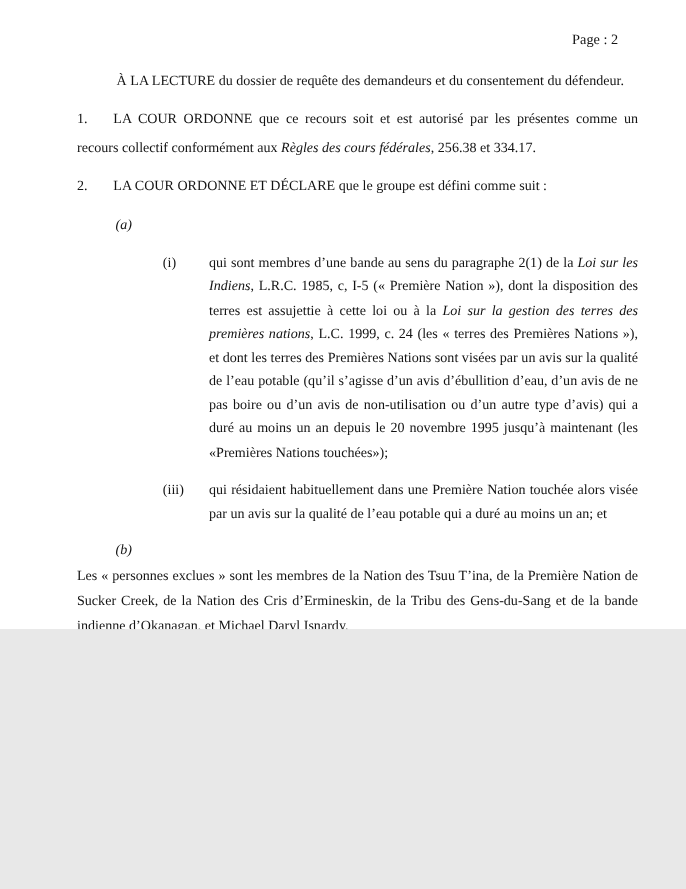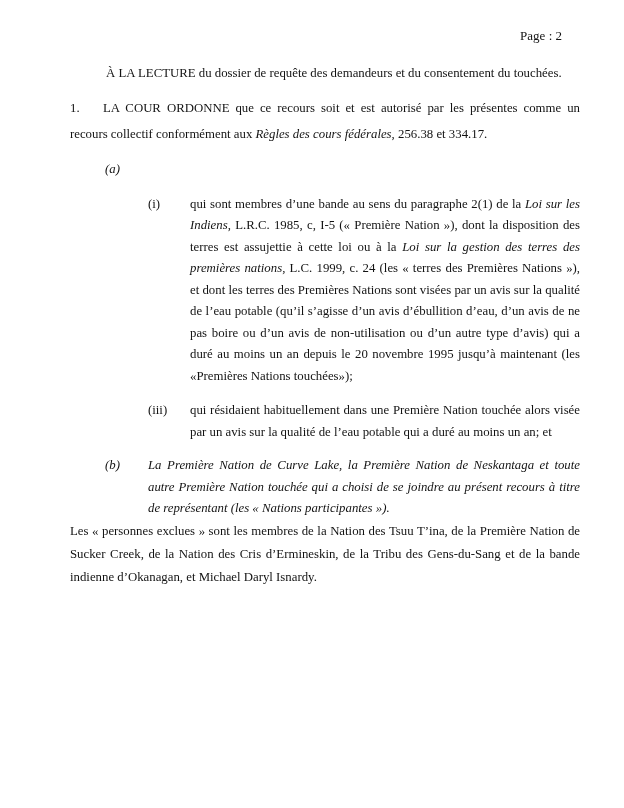--- a/index.html
+++ b/index.html
@@ -3,21 +3,21 @@
 <meta charset="utf-8">
 <style>
   html, body {
     margin: 0;
     padding: 0;
     background: #e8e8e8;
   }
   .page {
     position: relative;
     width: 624px;
-    height: 808px;
+    height: 572px;
     margin: 0 auto;
     background: #ffffff;
     color: #131313;
     font-family: "Liberation Serif", "DejaVu Serif", serif;
     font-size: 12.8px;
     box-sizing: border-box;
     padding: 28px 44px 20px 70px;
     overflow: hidden;
   }
   .page-number {
@@ -82,46 +82,48 @@
   i { }
 </style>
 </head>
 <body>
 
 <div class="page">
 
   <div class="page-number">Page : 2</div>
 
   <p class="para intro">
-    <b>À LA LECTURE</b><span> du dossier de requête des demandeurs et du consentement du touchées.</span>
+    <b>À LA LECTURE</b><span> du dossier de requête des demandeurs et du consentement du défendeur.</span>
   </p>
 
   <p class="para numbered">
     <span class="num">1.</span><b>LA COUR ORDONNE</b><span> que ce recours soit et est autorisé par les présentes comme un recours collectif conformément aux </span><i>Règles des cours fédérales</i><span>, 256.38 et 334.17.</span>
   </p>
 
+  <p class="para numbered">
+    <span class="num">2.</span><b>LA COUR ORDONNE ET DÉCLARE</b><span> que le groupe est défini comme suit :</span>
+  </p>
 
   <div class="sub-item level-a italic-block">
     <span class="label">(a)</span>
   </div>
 
   <div class="sub-item level-i">
     <span class="label">(i)</span>
     <span class="text"><span>qui sont membres d’une bande au sens du paragraphe 2(1) de la </span><i>Loi sur les Indiens</i><span>, L.R.C. 1985, c, I-5 (« </span><b>Première Nation</b><span> »), dont la disposition des terres est assujettie à cette loi ou à la </span><i>Loi sur la gestion des terres des premières nations</i><span>, L.C. 1999, c. 24 (les « </span><b>terres des Premières Nations</b><span> »), et dont les terres des Premières Nations sont visées par un avis sur la qualité de l’eau potable (qu’il s’agisse d’un avis d’ébullition d’eau, d’un avis de ne pas boire ou d’un avis de non-utilisation ou d’un autre type d’avis) qui a duré au moins un an depuis le 20 novembre 1995 jusqu’à maintenant (les «</span><b>Premières Nations touchées</b><span>»);</span></span>
   </div>
 
 
   <div class="sub-item level-i">
     <span class="label">(iii)</span>
     <span class="text">qui résidaient habituellement dans une Première Nation touchée alors visée par un avis sur la qualité de l’eau potable qui a duré au moins un an; et</span>
   </div>
 
   <div class="sub-item level-a italic-block">
     <span class="label">(b)</span>
-    <span class="text"><span>La Première Nation de Curve Lake, la Première Nation de Neskantaga et toute autre Première Nation touchée qui a choisi de se joindre au présent recours à titre de représentant (les « </span><b>Nations participantes</b><span> »).</span></span>
   </div>
 
   <p class="para exclues">
     <span>Les « </span><b>personnes exclues</b><span> » sont les membres de la Nation des Tsuu T’ina, de la Première Nation de Sucker Creek, de la Nation des Cris d’Ermineskin, de la Tribu des Gens-du-Sang et de la bande indienne d’Okanagan, et Michael Daryl Isnardy.</span>
   </p>
 
 
 </div>
 
 </body></html>

